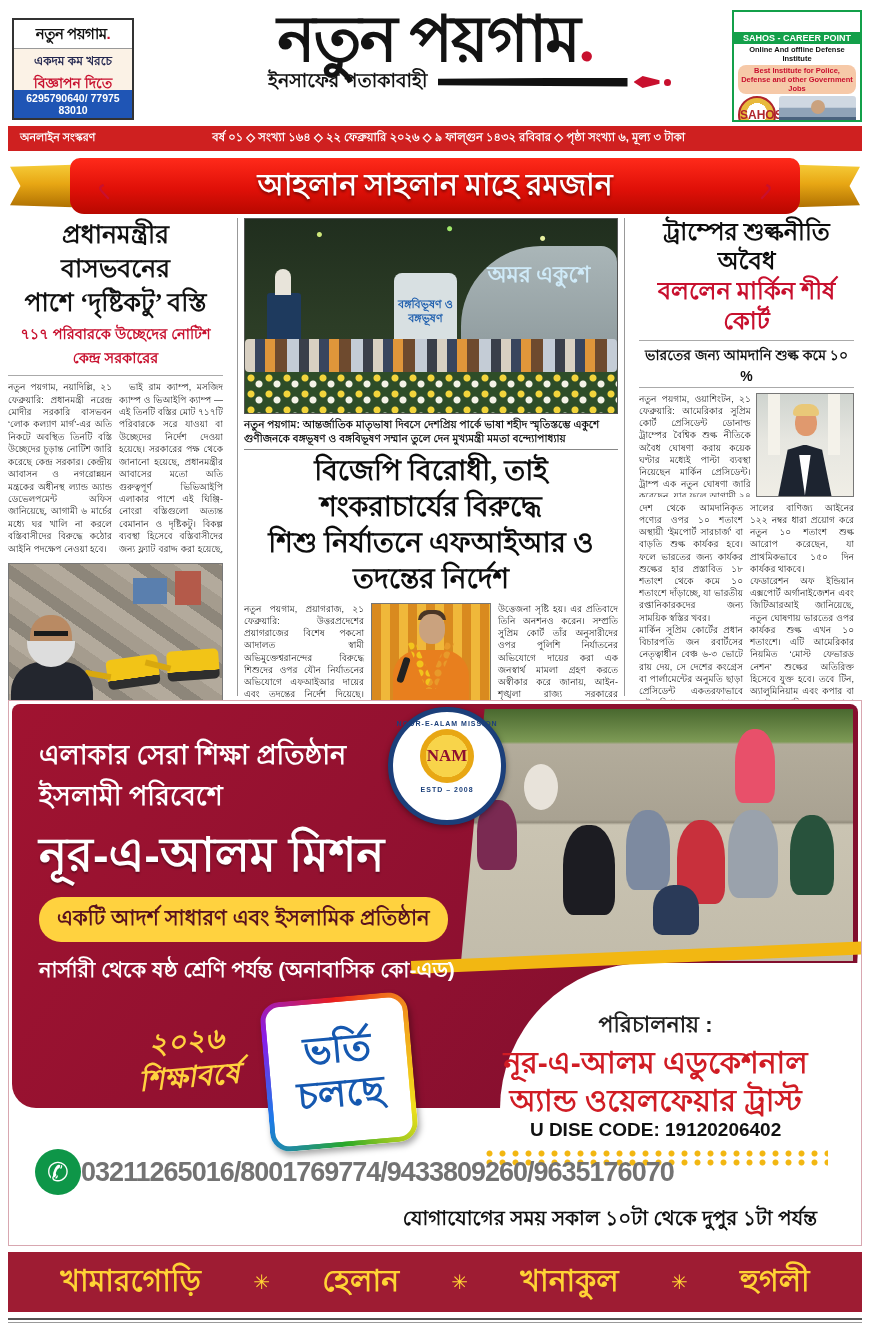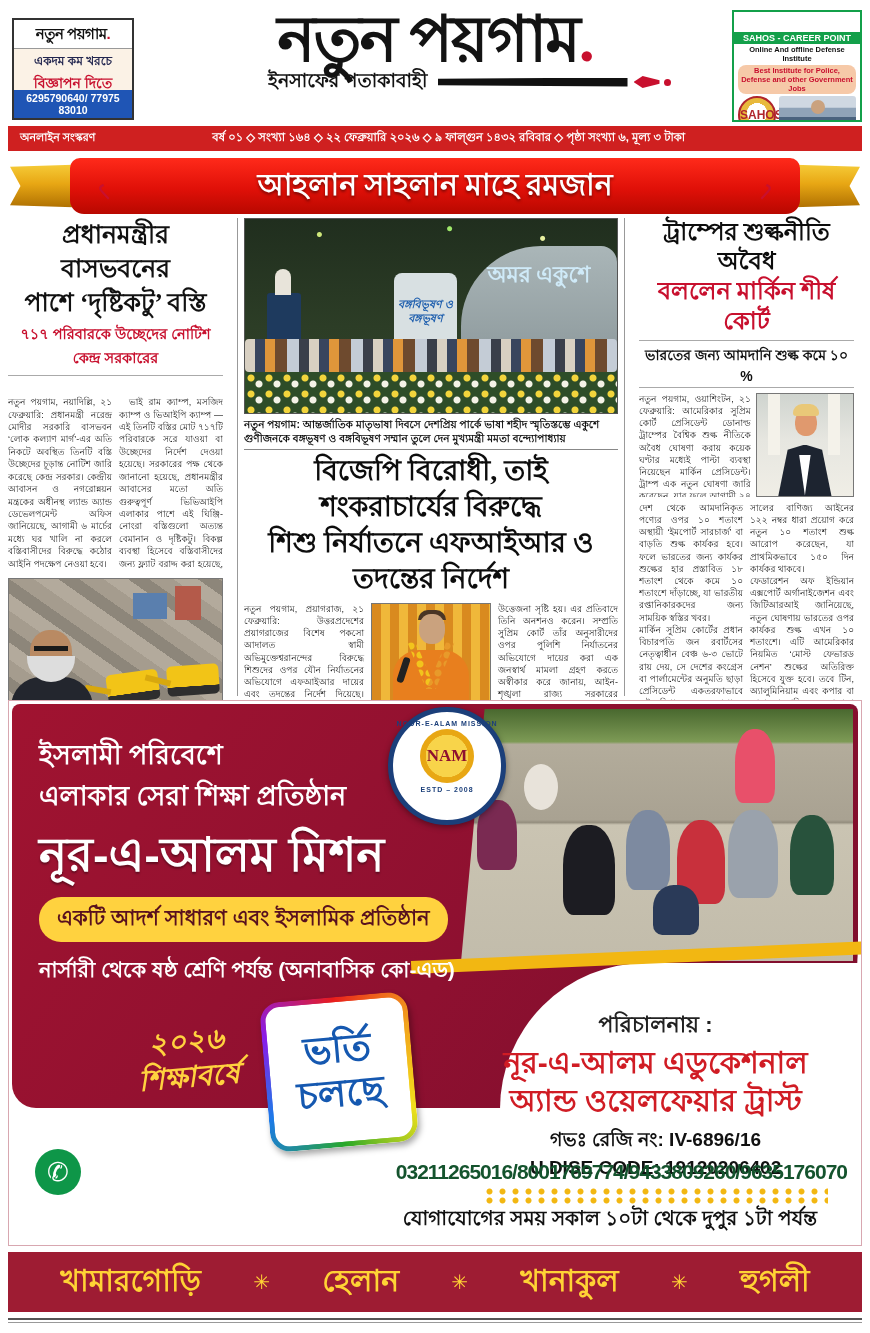--- a/index.html
+++ b/index.html
@@ -50,42 +50,42 @@
   .banner-curl { position:absolute; top:14px; width:26px; height:26px; color:#c8102e; font-size:24px; font-weight:bold; }
   .banner-curl.c-l { left:88px; }
   .banner-curl.c-r { right:88px; transform:scaleX(-1); }
 
   
   .articles { position:absolute; top:218px; left:8px; right:16px; height:478px; display:flex; }
   .col-left, .col-right { width:215px; flex:none; }
   .col-center { flex:1; margin:0 14px; padding:0 6px; border-left:1px solid #999; border-right:1px solid #999; }
 
   .hl-left { font-family:"Liberation Serif", serif; font-weight:bold; font-size:25px; line-height:1.35; color:#111; text-align:center; }
-  .sub-left { color:#c8102e; font-weight:bold; font-size:14.5px; text-align:center; margin:4px 0 20px; border-bottom:1px solid #aaa; padding-bottom:4px; }
+  .sub-left { color:#c8102e; font-weight:bold; font-size:14.5px; text-align:center; margin:4px 0 5px; border-bottom:1px solid #aaa; padding-bottom:4px; }
   .body-2col { column-count:2; column-gap:7px; font-size:9px; line-height:1.38; text-align:justify; color:#222; height:176px; overflow:hidden; }
   .body-2col p + p, .body-1col p + p { text-indent:10px; }
 
   .img-modi { position:relative; width:100%; height:180px; margin-top:6px; background:repeating-linear-gradient(35deg,#b3aa9c 0 14px,#8d867a 14px 26px,#a59c8e 26px 40px); overflow:hidden; border:1px solid #777; }
   .debris1 { position:absolute; left:58%; top:8%; width:34px; height:26px; background:#5a7fae; }
   .debris2 { position:absolute; left:78%; top:4%; width:26px; height:34px; background:#b45a4a; }
   .dozer { position:absolute; width:52px; height:30px; background:linear-gradient(180deg,#f2c417 0 70%,#2e2e2e 71% 100%); border-radius:5px; }
   .dozer::before { content:""; position:absolute; left:-22px; top:10px; width:26px; height:6px; background:#d8a80e; transform:rotate(18deg); }
   .dz1 { left:46%; top:52%; transform:rotate(-8deg); }
   .dz2 { left:74%; top:48%; transform:rotate(-4deg); }
   .modi { position:absolute; left:-6px; bottom:-6px; width:46%; height:78%; }
   .modi-body { position:absolute; bottom:0; left:8%; width:84%; height:62%; background:#23262e; border-radius:30px 30px 0 0; }
   .modi-face { position:absolute; top:4%; left:28%; width:42px; height:48px; background:#b98a63; border-radius:45%; }
   .modi-beard { position:absolute; top:26px; left:-3px; width:48px; height:26px; background:#ddd; border-radius:0 0 24px 24px; }
   .modi-glass { position:absolute; top:16px; left:4px; width:34px; height:5px; background:#1a1a1a; }
 
   .photo-stage { position:relative; width:100%; height:196px; background:#1f2c1d; overflow:hidden; border:1px solid #555;
     background-image:radial-gradient(circle 2px at 20% 8%, #cfe87a 0 2px, transparent 3px),radial-gradient(circle 2px at 55% 5%, #9fe86a 0 2px, transparent 3px),radial-gradient(circle 2px at 80% 10%, #e8f0a0 0 2px, transparent 3px),linear-gradient(180deg,#202e1e 0%,#2c3d26 55%,#31442a 100%); }
   .stage-arch { position:absolute; right:0; top:14%; width:42%; height:60%; background:linear-gradient(180deg,#aab6b8,#8d999c); border-radius:80px 16px 0 0; display:flex; align-items:flex-start; justify-content:center; padding-top:16px; }
   .stage-arch span { color:#cfeaf8; font-weight:bold; font-size:22px; line-height:1.2; text-align:center; font-family:"Liberation Serif", serif; }
-  .stage-board { position:absolute; left:40%; top:28%; width:17%; height:40%; background:#d8e0e2; border-radius:8px 8px 0 0; display:flex; align-items:center; justify-content:flex-start; padding:4px;font-style:italic; }
+  .stage-board { position:absolute; left:40%; top:28%; width:17%; height:40%; background:#d8e0e2; border-radius:8px 8px 0 0; display:flex; align-items:center; justify-content:flex-start; padding:4px; }
   .stage-board span { color:#1f5fae; font-weight:bold; font-size:11px; text-align:center; line-height:1.25; }
   .stage-podium { position:absolute; left:6%; top:38%; width:9%; height:34%; background:#1e3a5e; border-radius:3px; }
   .stage-speaker { position:absolute; left:8%; top:26%; width:16px; height:26px; background:#e8e4da; border-radius:8px 8px 0 0; }
   .stage-people { position:absolute; left:0; right:0; top:62%; height:17%; background:repeating-linear-gradient(90deg,#d8d0c2 0 10px,#38455e 10px 20px,#e0963a 20px 30px,#6e4a2e 30px 42px,#c4ccd6 42px 54px,#3a3f4a 54px 64px); border-radius:4px; }
   .stage-flowers { position:absolute; left:0; right:0; bottom:0; height:21%; background-color:#2e4d28;
     background-image:radial-gradient(circle 3px at 6px 6px,#f2d43c 0 3px,transparent 4px),radial-gradient(circle 3px at 14px 12px,#f4f2e6 0 3px,transparent 4px);
     background-size:18px 16px; }
   .caption { font-size:10.5px; font-weight:bold; color:#111; line-height:1.3; margin:4px 0 3px; border-bottom:1px solid #888; padding-bottom:4px; }
   .hl-center { font-family:"Liberation Serif", serif; font-weight:bold; font-size:28px; line-height:1.28; color:#0d0d0d; text-align:center; margin:3px 0 6px; }
   .center-body { display:flex; gap:7px; height:158px; overflow:hidden; }
@@ -137,21 +137,21 @@
     background:linear-gradient(#fff,#fff) padding-box, conic-gradient(#e81c1c,#f2a41c,#f2e01c,#28a828,#1c7ae8,#8a1ce8,#e81c1c) border-box; border:5px solid transparent; display:flex; align-items:center; justify-content:center; box-shadow:2px 4px 6px rgba(0,0,0,.35); }
   .m-badge span { color:#1558b0; font-size:38px; font-weight:bold; text-align:center; line-height:1.15; font-family:"Liberation Serif", serif; }
   .m-trust { position:absolute; right:18px; top:306px; width:44%; text-align:center; }
   .m-manage { color:#222; font-size:22px; font-weight:bold; }
   .m-trustname { color:#d01c24; font-size:30px; font-weight:bold; line-height:1.25; }
   .m-reg { color:#111; font-size:19px; font-weight:bold; margin-top:6px; }
   .m-dise { color:#111; font-size:19px; font-weight:bold; }
   .m-dots { margin:8px auto 0; width:92%; height:17px; background-image:radial-gradient(circle 2.6px,#f2b712 0 2.6px,transparent 3.4px); background-size:13px 9px; }
   .m-phones { position:absolute; left:26px; top:448px; right:14px; display:flex; align-items:center; }
   .m-phoneicon { width:46px; height:46px; border-radius:50%; background:#0e9648; color:#fff; font-size:26px; line-height:46px; text-align:center; flex:none; }
-  .m-phonenums { flex:1; text-align:right; color:#14532d; font-size:21px; font-weight:bold; letter-spacing:-1px; white-space:nowrap; }
+  .m-phonenums { flex:1; text-align:left; color:#737373; font-size:27px; font-weight:bold; letter-spacing:-1px; white-space:nowrap; }
   .m-time { position:absolute; right:44px; top:502px; color:#111; font-size:20px; font-weight:bold; }
 
   
   .bottom-bar { position:absolute; top:1252px; left:8px; right:8px; height:60px; background:#9e1c33; display:flex; align-items:center; justify-content:space-evenly; }
   .bb-item { color:#ffd335; font-size:30px; font-weight:bold; font-family:"Liberation Serif", serif; }
   .bb-orn { color:#ffd335; font-size:20px; }
   .bottom-rule { position:absolute; top:1318px; left:8px; right:8px; height:5px; border-top:2px solid #555; border-bottom:1px solid #999; }
 </style>
 </head>
 <body>
@@ -313,42 +313,41 @@
     </div>
     <div class="m-yellowband"></div>
 
     <div class="m-logo">
       <div class="ring">NOOR-E-ALAM MISSION</div>
       <div class="mono">NAM</div>
       <div class="estd">ESTD – 2008</div>
     </div>
 
     <div class="m-left">
+      <div class="m-tag">এলাকার সেরা শিক্ষা প্রতিষ্ঠান</div>
       <div class="m-tag">ইসলামী পরিবেশে</div>
-      <div class="m-tag">এলাকার সেরা শিক্ষা প্রতিষ্ঠান</div>
       <div class="m-name">নূর-এ-আলম মিশন</div>
       <div class="m-pill">একটি আদর্শ সাধারণ এবং ইসলামিক প্রতিষ্ঠান</div>
       <div class="m-range">নার্সারী থেকে ষষ্ঠ শ্রেণি পর্যন্ত (অনাবাসিক কো-এড)</div>
     </div>
 
     <div class="m-year">
       <span>২০২৬</span><br>
       <span>শিক্ষাবর্ষে</span>
     </div>
     <div class="m-badge">
       <span><span>ভর্তি</span><br><span>চলছে</span></span>
     </div>
 
     <div class="m-trust">
       <div class="m-manage">পরিচালনায় :</div>
       <div class="m-trustname">
         <span>নূর-এ-আলম এডুকেশনাল</span><br>
         <span>অ্যান্ড ওয়েলফেয়ার ট্রাস্ট</span>
       </div>
-      <div class="m-reg">গভঃ রেজি নং: IV-6896/16</div>
       <div class="m-dise">U DISE CODE: 19120206402</div>
       <div class="m-dots"></div>
     </div>
 
     <div class="m-phones">
       <div class="m-phoneicon">✆</div>
       <div class="m-phonenums">03211265016/8001769774/9433809260/9635176070</div>
     </div>
     <div class="m-time">যোগাযোগের সময় সকাল ১০টা থেকে দুপুর ১টা পর্যন্ত</div>
   </div>

